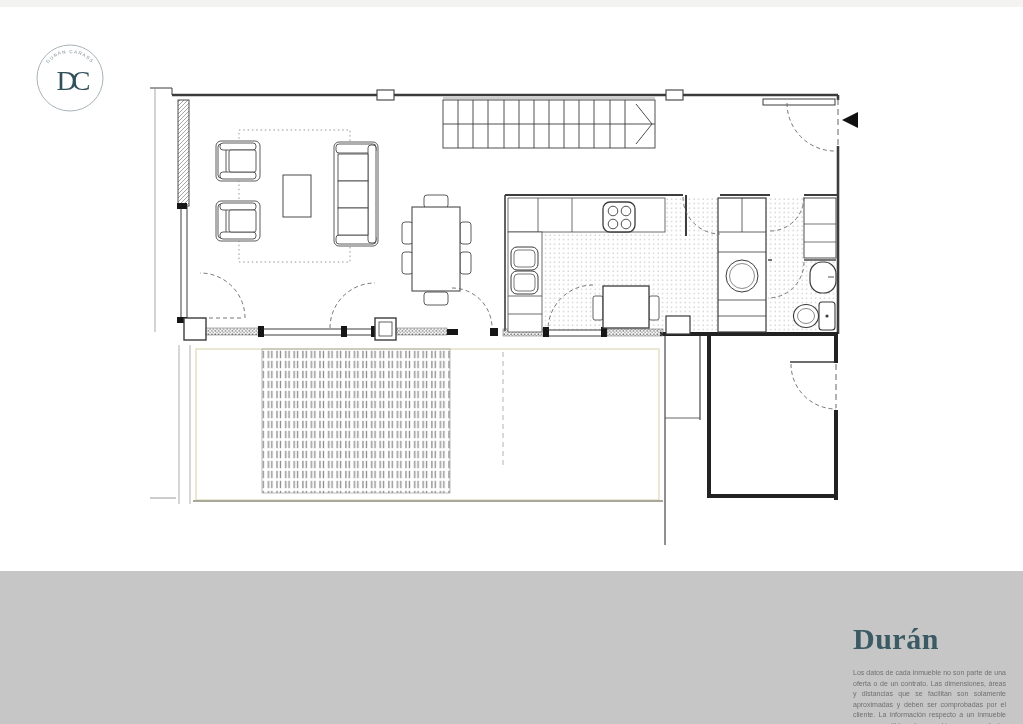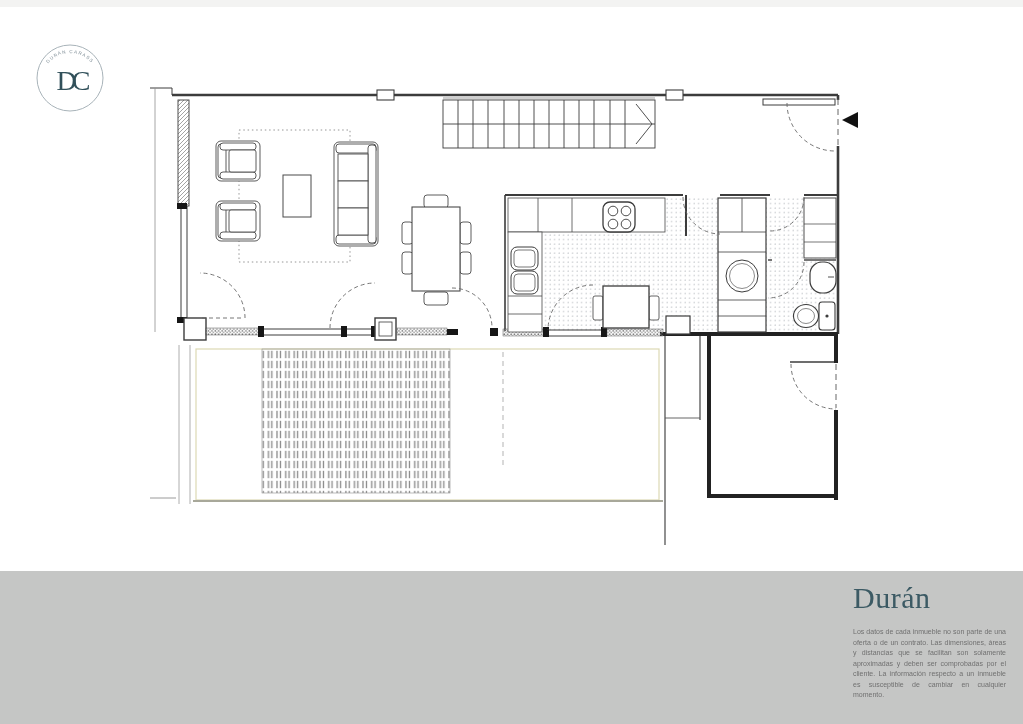--- a/index.html
+++ b/index.html
@@ -4,21 +4,21 @@
 <style>
   html,body{margin:0;padding:0;background:#ffffff;}
   #canvas{position:relative;width:1023px;height:724px;background:#ffffff;overflow:hidden;
           font-family:"Liberation Sans",sans-serif;}
   .top-strip{position:absolute;left:0;top:0;width:1023px;height:7px;background:#f3f3f2;}
   .logo{position:absolute;left:26px;top:34px;}
   .plan{position:absolute;left:0;top:0;}
   .footer-band{position:absolute;left:0;top:571px;width:1023px;height:153px;background:#c5c6c5;}
   .footer-content{position:absolute;top:13px;right:12px;width:158px;}
   .wordmark{font-family:"Liberation Serif",serif;color:#3c5a64;font-size:30px;line-height:0.94;
-            letter-spacing:0.5px;font-weight:400;}
+            letter-spacing:0.5px;font-weight:700;margin-top:41px;}
   .disclaimer{margin-top:15px;width:153px;font-size:7px;line-height:1.5;color:#707070;
               text-align:justify;font-family:"Liberation Sans",sans-serif;}
 </style>
 </head>
 <body>
 
 <div id="canvas">
   <div class="top-strip"></div>
 
   <svg class="logo" width="88" height="88" viewBox="0 0 88 88">

